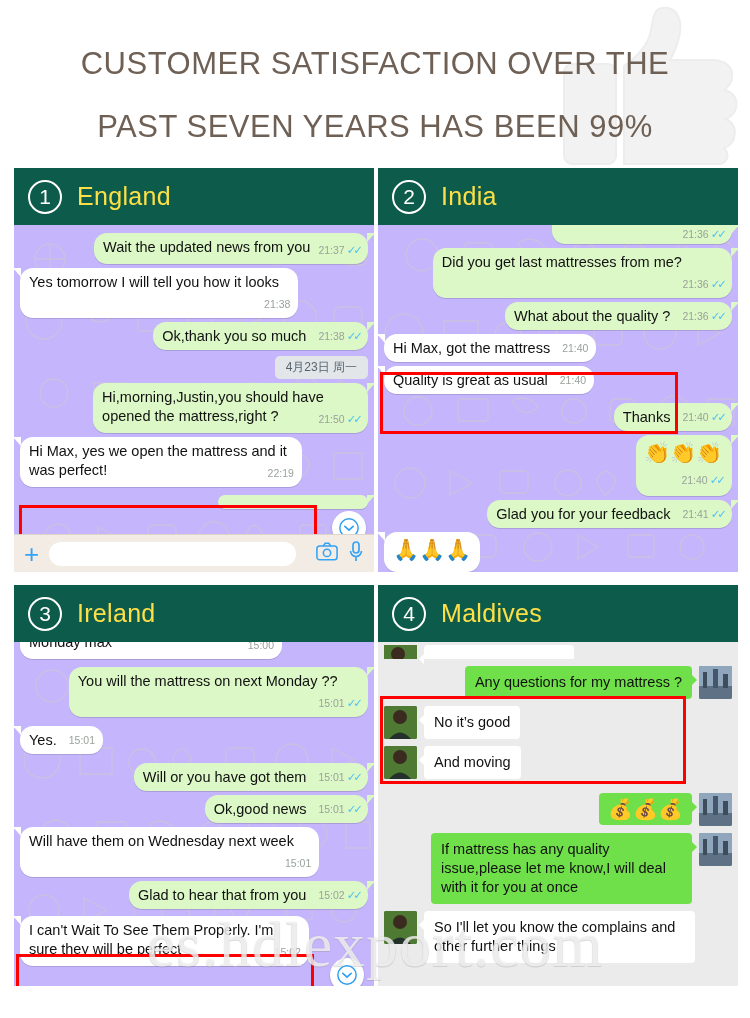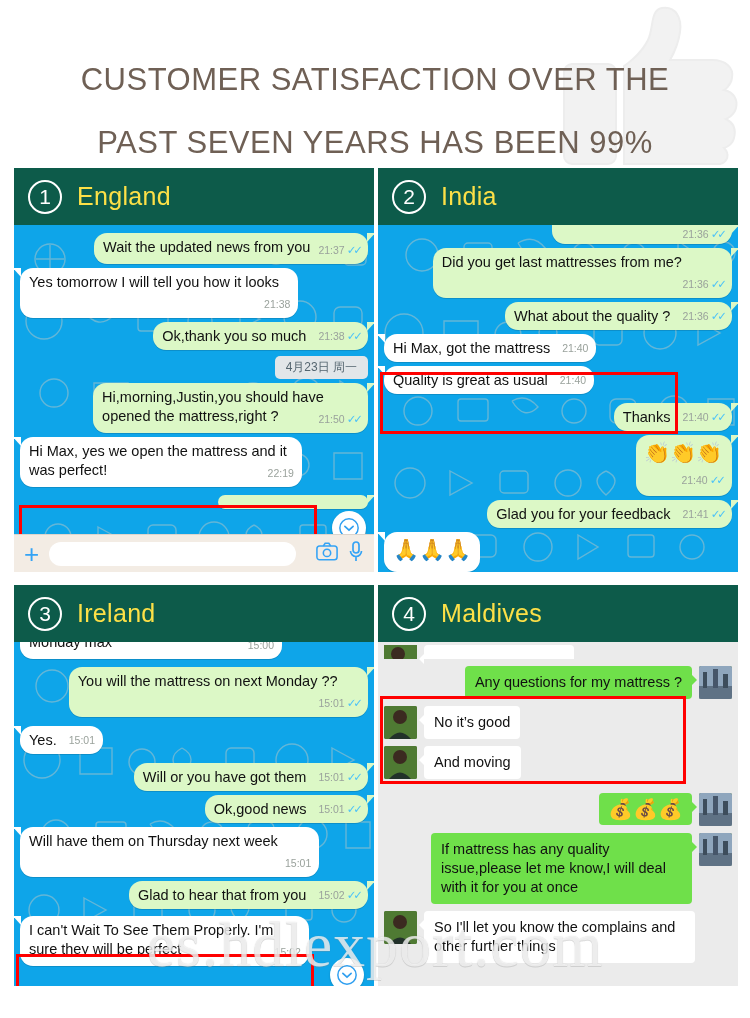--- a/index.html
+++ b/index.html
@@ -8,21 +8,21 @@
     background: #ffffff;
     font-family: "Liberation Sans", sans-serif;
     overflow: hidden;
   }
   .page { position: relative; width: 750px; height: 1018px; background:#fff; overflow:hidden; }
 
   
   .banner { position:absolute; left:0; top:0; width:750px; height:168px; background:#fff; overflow:hidden; }
   .thumb-mark { position:absolute; right:8px; top:4px; width:180px; height:165px; opacity:1; }
   .banner-title {
-    position:absolute; left:0; top:48px; width:750px;
+    position:absolute; left:0; top:32px; width:750px;
     text-align:center; color:#6f6055; font-size:31px; line-height:63px;
     font-family:"Liberation Sans", sans-serif; font-weight:400; letter-spacing:0.5px;
     white-space:pre-line;
   }
 
   
   .grid { position:absolute; left:0; top:168px; width:750px; height:850px; }
   .panel { position:absolute; width:360px; height:404px; overflow:hidden; background:#ece5dd; }
   .p1 { left:14px;  top:0px; }
   .p2 { left:378px; top:0px; }
@@ -36,21 +36,21 @@
   .panel-num {
     width:34px; height:34px; border-radius:50%; border:2px solid #ffffff;
     display:flex; align-items:center; justify-content:center;
     color:#fff; font-size:21px; line-height:1; font-family:"Liberation Sans", sans-serif;
   }
   .panel-title { color:#fde047; font-size:25px; margin-left:15px; font-weight:400; letter-spacing:0.3px; }
 
   
   .chat-wa {
     position:relative; height:347px; overflow:hidden;
-    background:#0ea5e9;
+    background:#c4b5fd;
     padding-left:16px;
   }
   .chat-wa .doodles { position:absolute; inset:0; opacity:0.5; }
   .wa-scroll { position:absolute; inset:0; padding:4px 6px 0 6px; }
 
   .row { display:flex; margin:4px 0; position:relative; }
   .row.out { justify-content:flex-end; }
   .row.in  { justify-content:flex-start; }
 
   .bub {
@@ -497,21 +497,21 @@
             <div class="bub out">
               <span class="txt">Ok,good news</span>
               <span class="meta alone">
                 <span>15:01</span><span class="ticks">✓✓</span>
               </span>
             </div>
           </div>
 
           <div class="row in">
             <div class="bub in">
-              <span class="txt">Will have them on Thursday next week</span>
+              <span class="txt">Will have them on Wednesday next week</span>
               <span class="meta">
                 <span>15:01</span>
               </span>
             </div>
           </div>
 
           <div class="row out">
             <div class="bub out">
               <span class="txt">Glad to hear that from you</span>
               <span class="meta alone">

